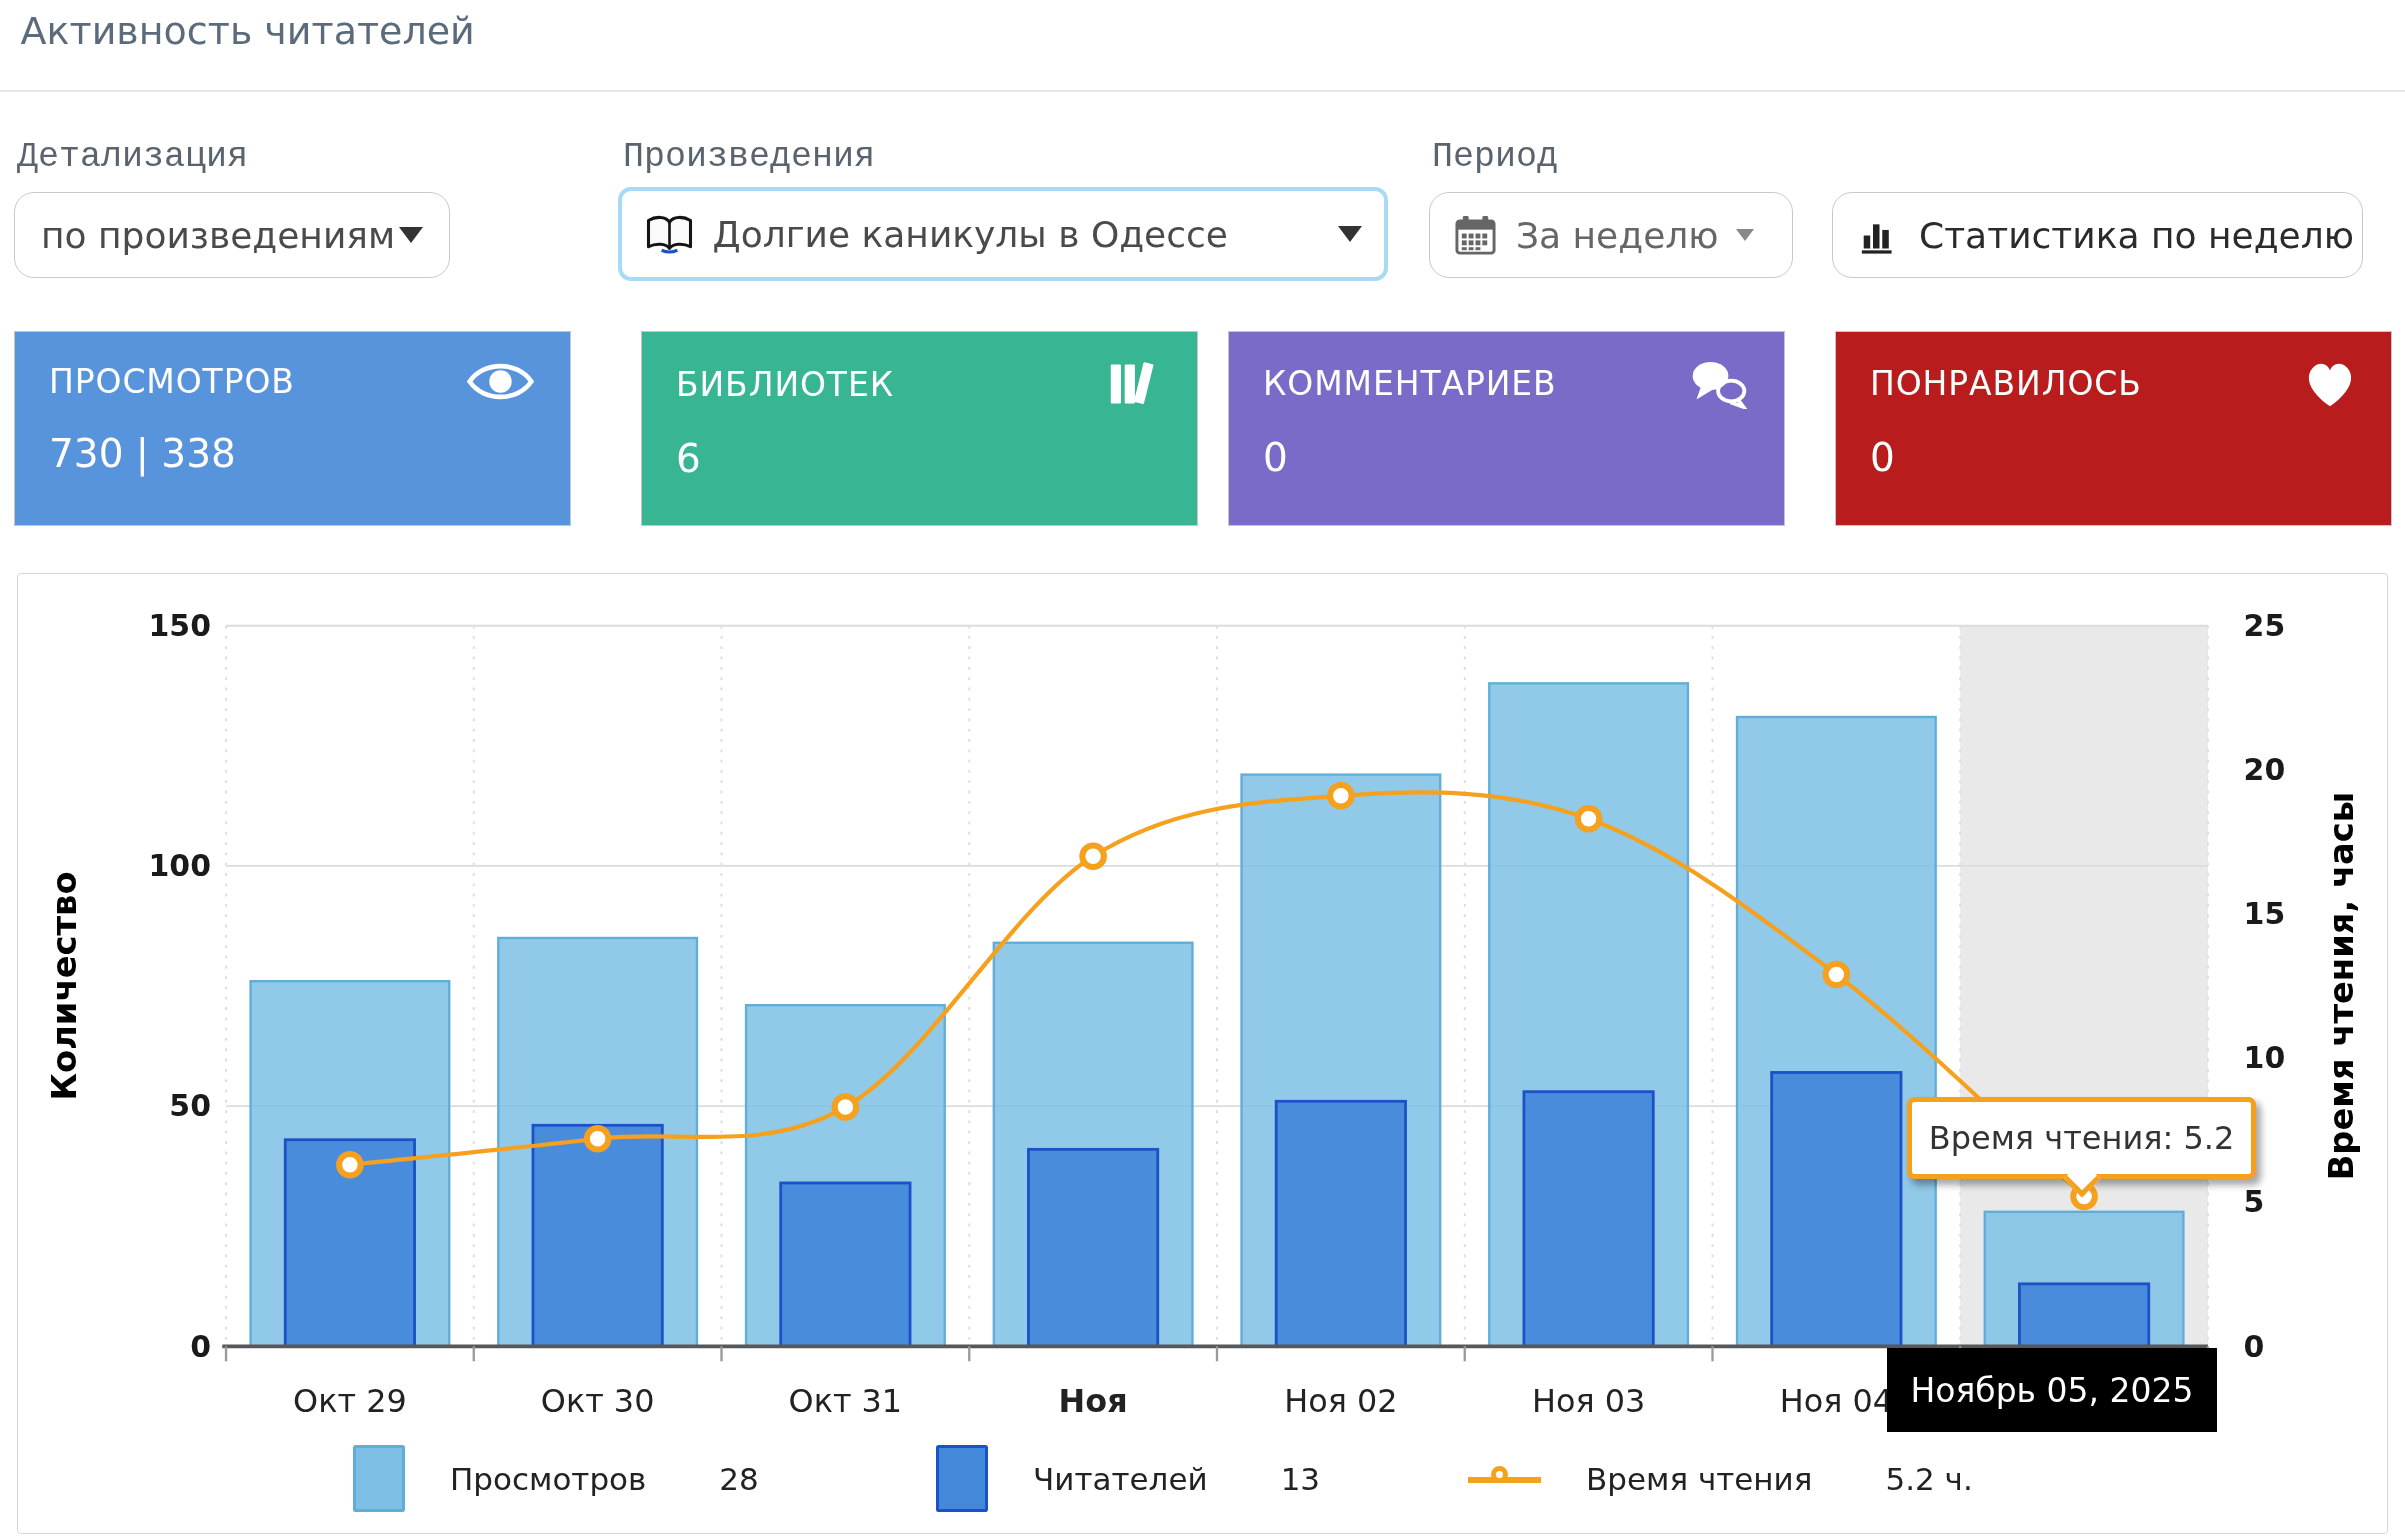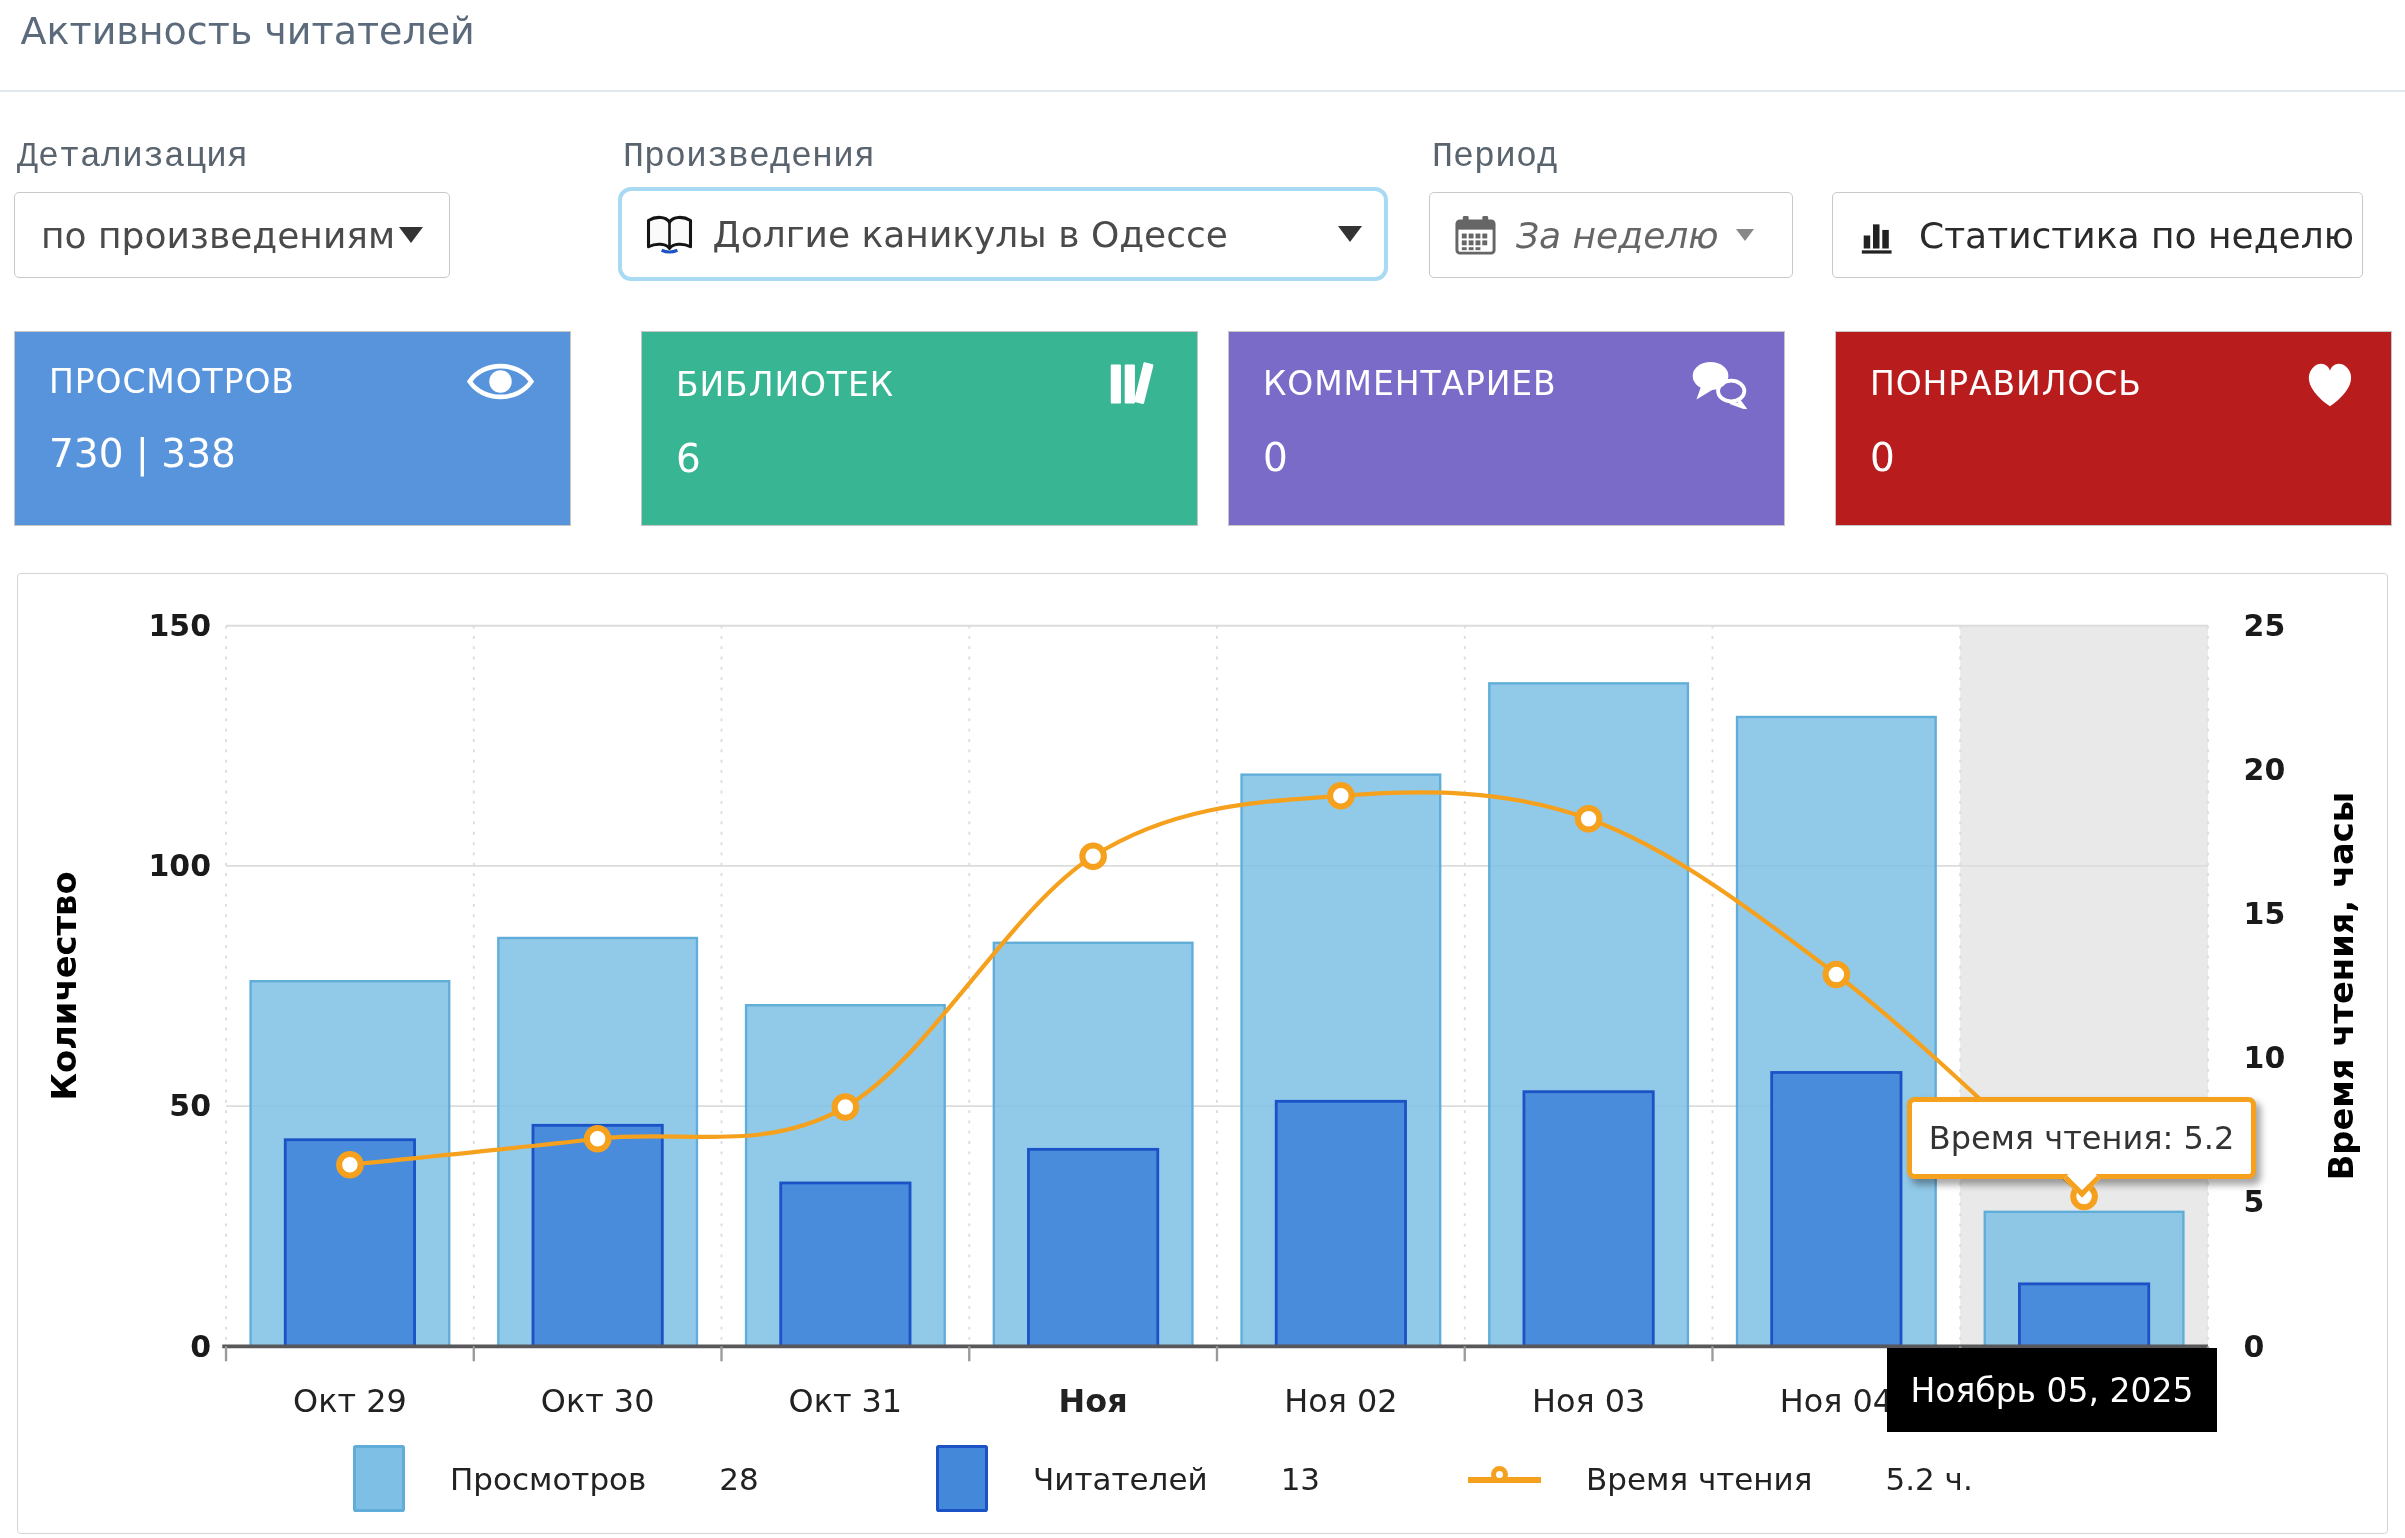--- a/index.html
+++ b/index.html
@@ -7,27 +7,27 @@
   .page { position:relative; width:2405px; height:1538px; background:#fff; overflow:hidden; }
 
   
   .page-title { position:absolute; left:20.6px; top:9.4px; font-size:38px; color:#5b6b7c; }
   .header-divider { position:absolute; left:0; top:90px; width:2405px; height:1.9px; background:#e2e9ee; }
 
   
   .filter-label { position:absolute; top:137px; font-size:35px; color:#5a646e;font-family:Liberation Mono, monospace; }
   .lbl-detail { left:17px; } .lbl-work { left:623px; } .lbl-period { left:1432px; }
   .select-box { position:absolute; top:192px; height:86px; background:#fff; border:1.9px solid #c9c9c9;
-                border-radius:5px; display:flex; align-items:center; cursor:pointer; }
+                border-radius:20px; display:flex; align-items:center; cursor:pointer; }
   .sel-detail { left:14px; width:436px; padding:0 26px; }
   .sel-work   { left:618px; width:770px; top:187px; height:94px; border:4.7px solid #a9daf3; border-radius:13px; padding:0 22.5px; }
   .sel-period { left:1429px; width:364px; padding:0 24px; }
   .btn-chapters { left:1832px; width:531px; padding:0 26px; }
   .select-text { font-size:36px; color:#4a4a4a; white-space:nowrap; }
-  .sel-period .select-text { color:#666;font-style:italic; }
+  .sel-period .select-text { color:#666; }
   .btn-chapters .select-text { color:#2b2b2b; }
   .flex-spacer { flex:1; }
   .tri-dark { width:0; height:0; border-left:12px solid transparent; border-right:12px solid transparent; border-top:16px solid #333; }
   .tri-small { width:0; height:0; border-left:9.4px solid transparent; border-right:9.4px solid transparent; border-top:12px solid #888; margin-left:17px; }
   .sel-icon { margin-right:19px; flex:0 0 auto; display:flex; }
 
   
   .card { position:absolute; top:331px; width:557px; height:195px; border:1.9px solid #c6c6c6; padding:26px 34px;
           color:#fff; }
   .card-row { display:flex; align-items:center; }

